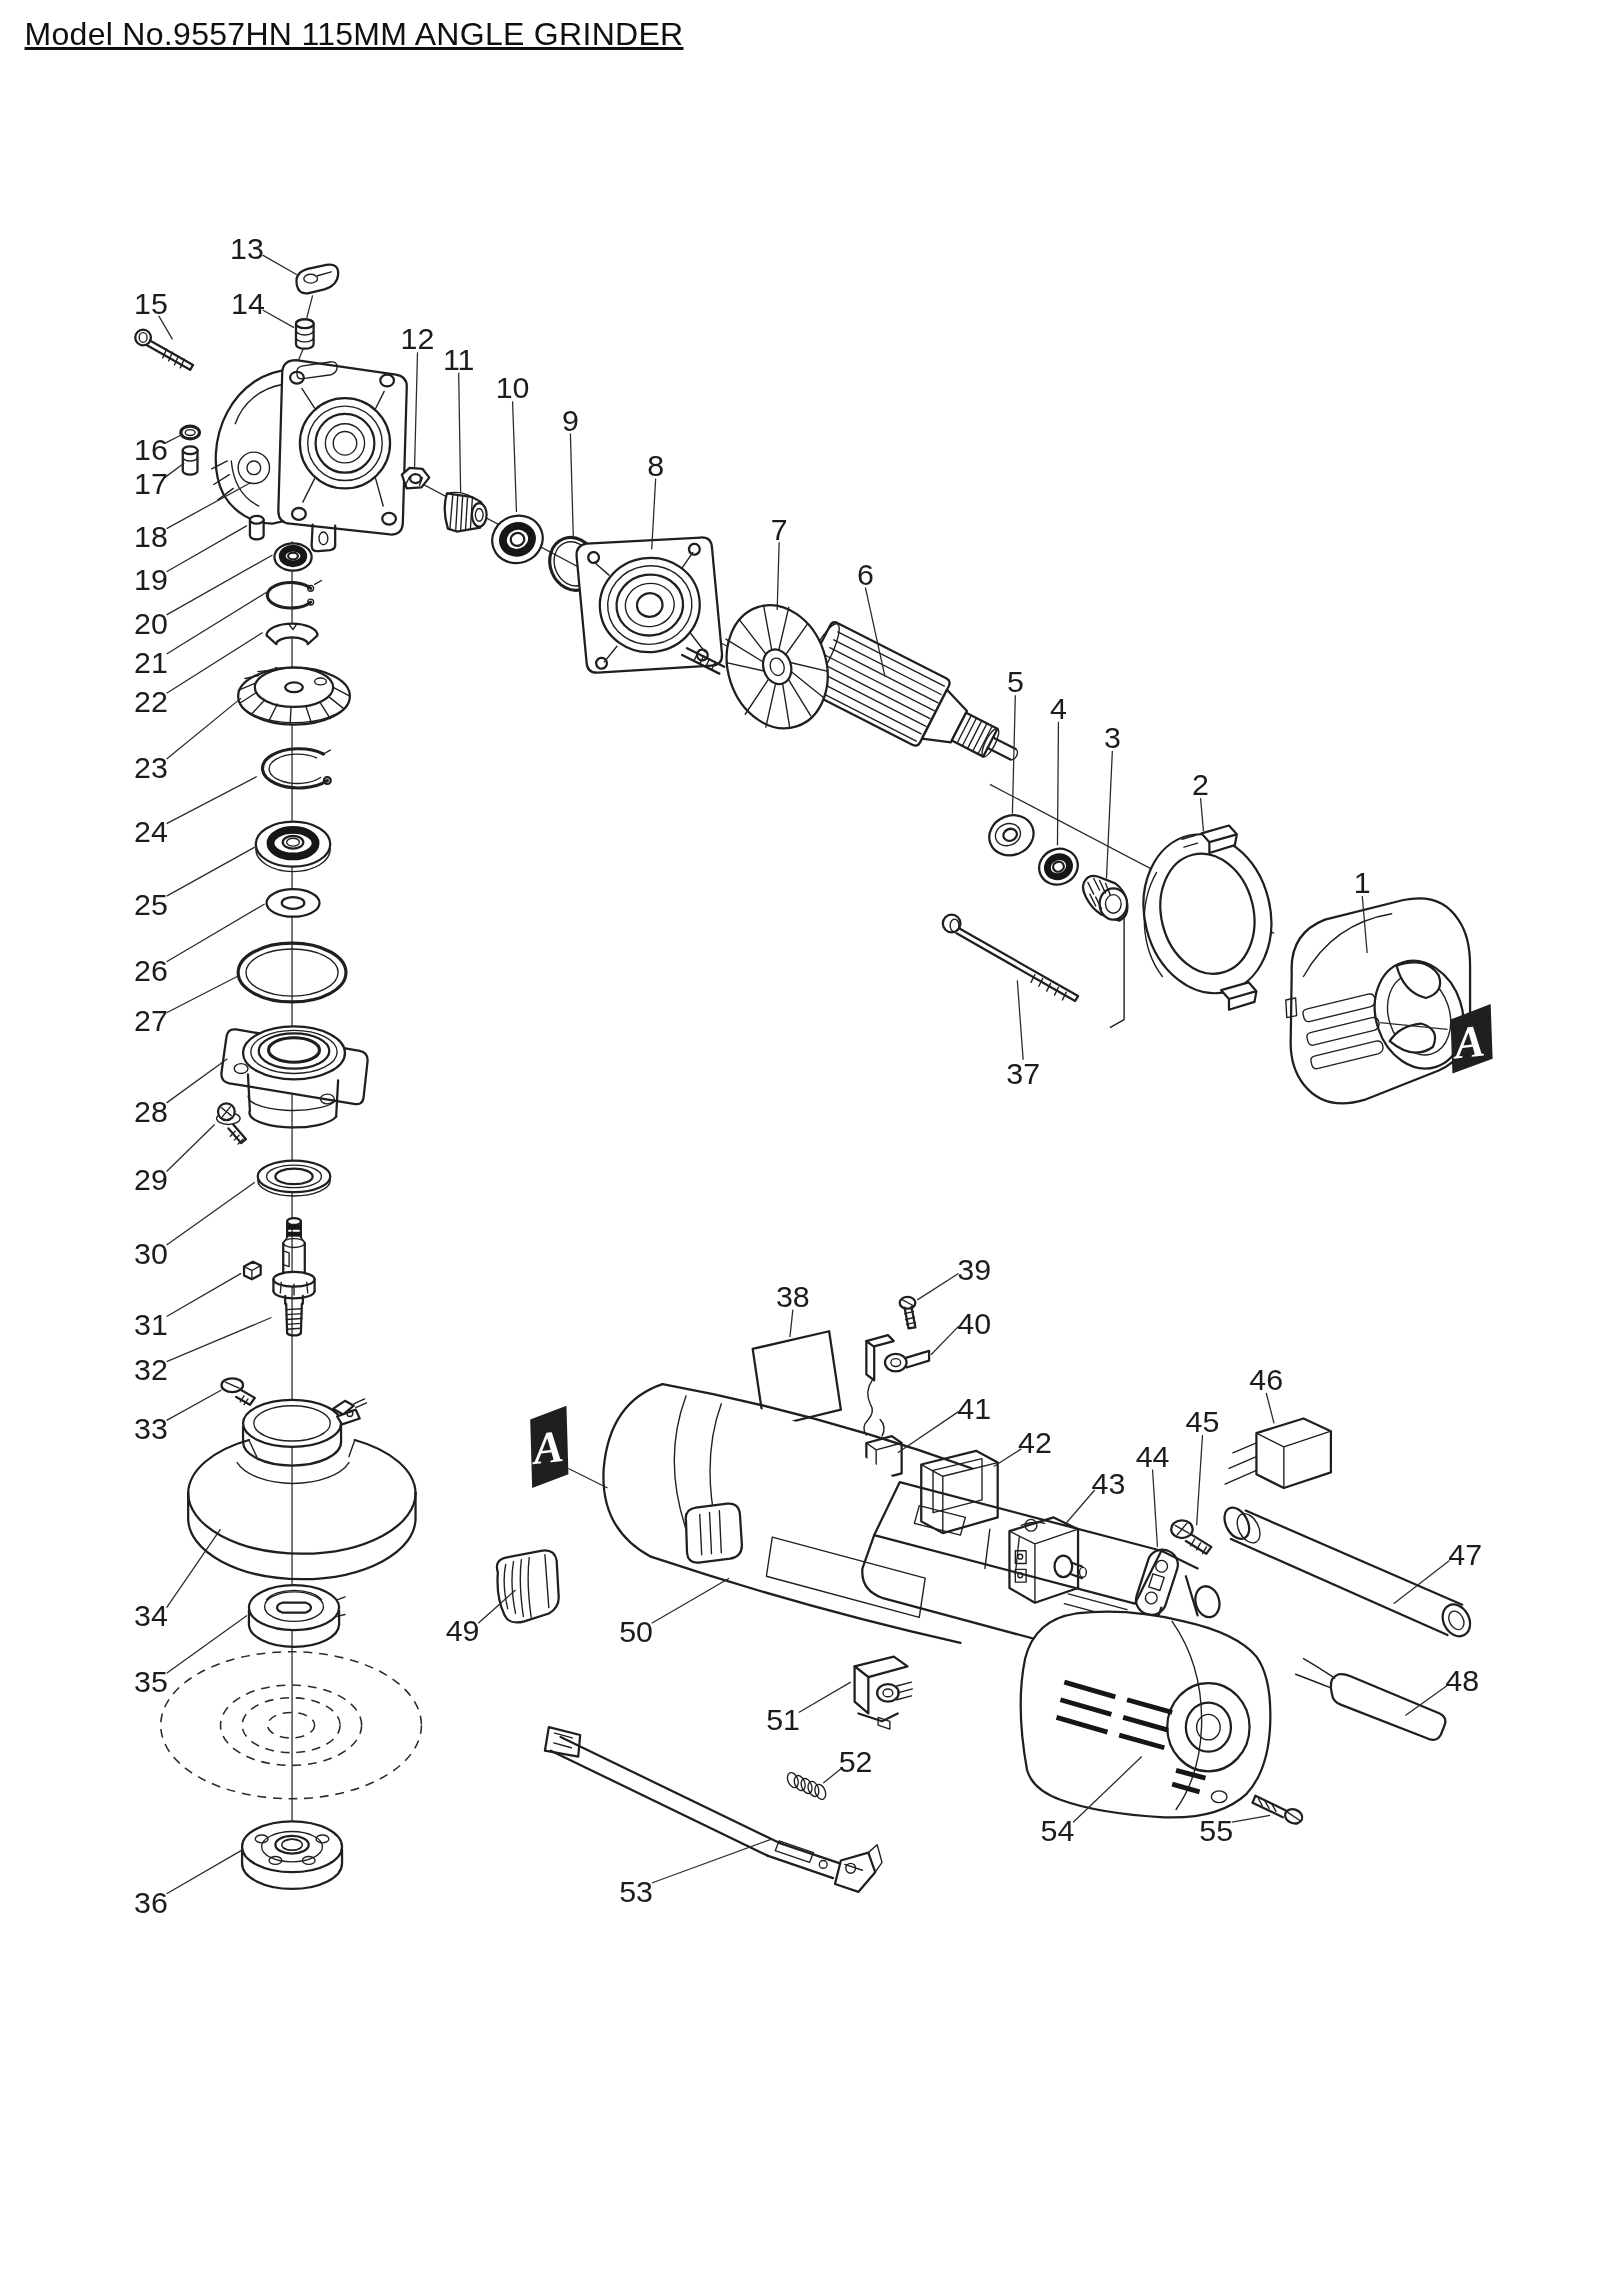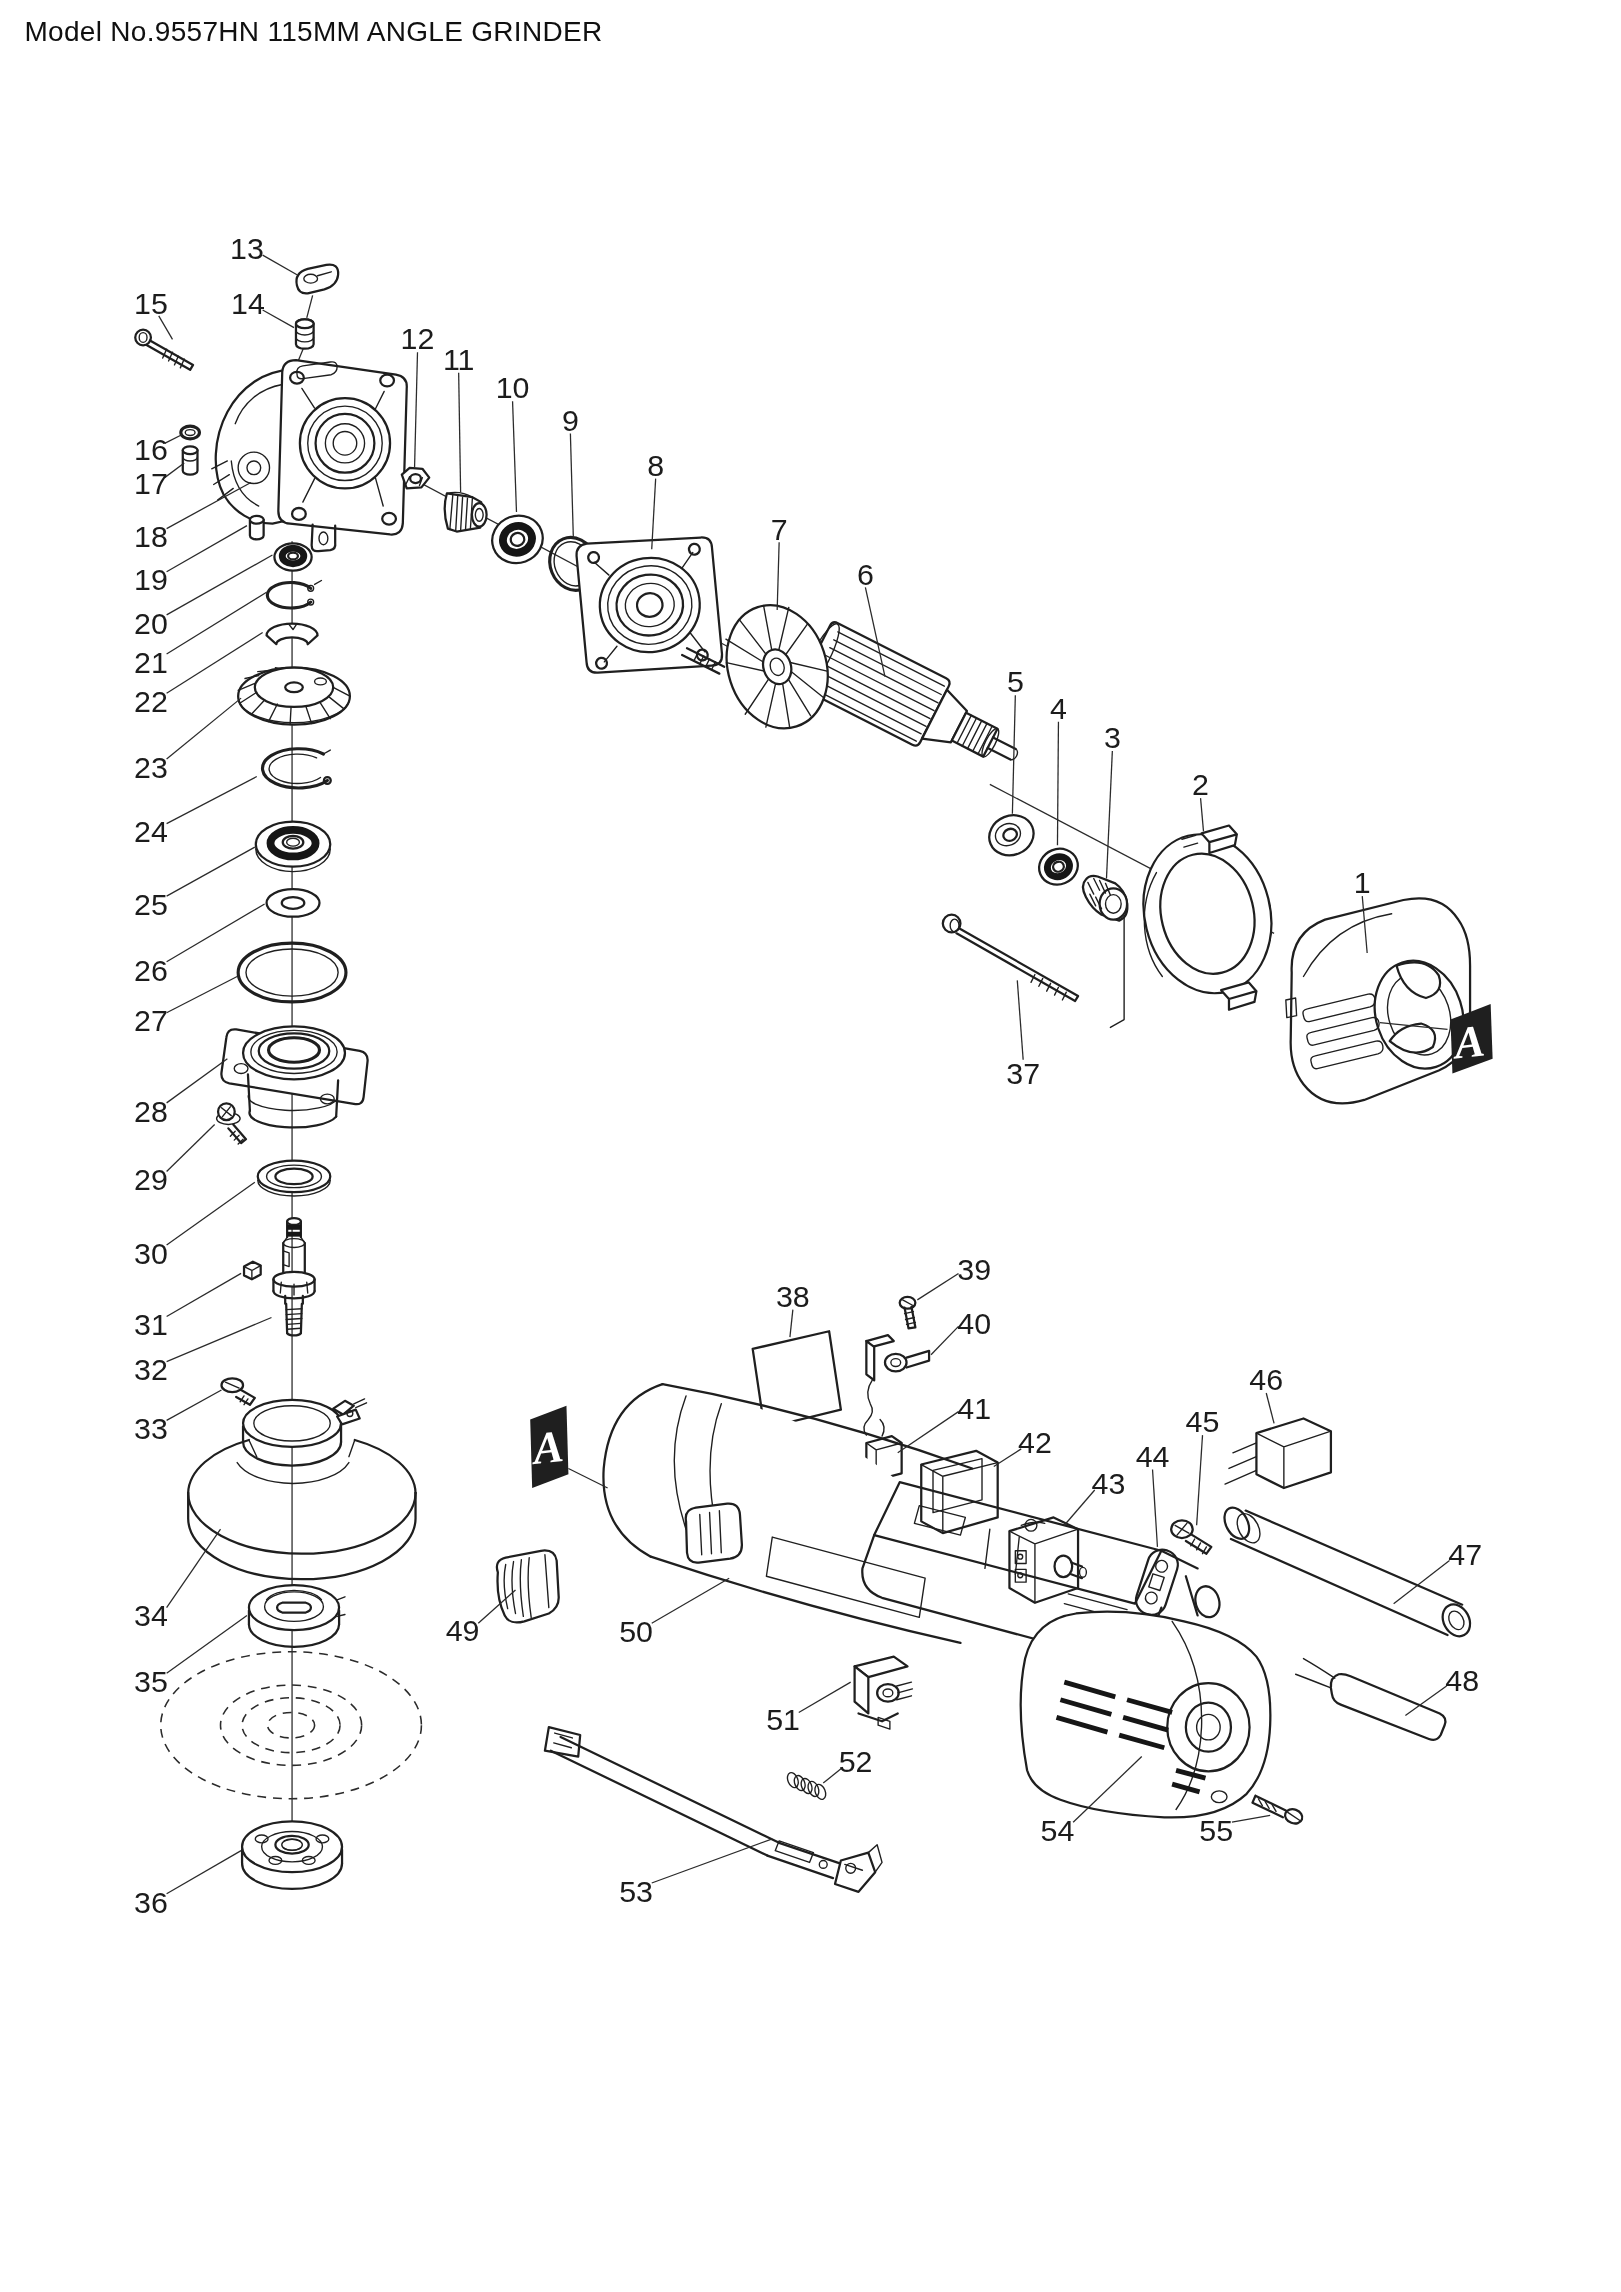--- a/index.html
+++ b/index.html
@@ -1,19 +1,19 @@
 <!DOCTYPE html>
 <html><head>
 <meta charset="utf-8">
 <style>
   html,body{margin:0;padding:0;background:#ffffff;}
   .page{position:relative;width:1621px;height:2293px;background:#fff;overflow:hidden;
         font-family:"Liberation Sans",sans-serif;}
-  .title{position:absolute;left:24.5px;top:15.7px;font-size:28px;color:#101010;
-         letter-spacing:0.3px;font-family:"Liberation Sans",sans-serif;}
+  .title{position:absolute;left:24.5px;top:15.7px;font-size:32px;color:#101010;
+         letter-spacing:0.3px;font-family:"Liberation Sans",sans-serif;text-decoration:underline;}
   svg{position:absolute;left:0;top:0;}
   
   .s  {stroke:#1f1f1f;fill:none;stroke-width:2.3;stroke-linecap:round;stroke-linejoin:round;}
   .sw {stroke:#1f1f1f;fill:#ffffff;stroke-width:2.3;stroke-linecap:round;stroke-linejoin:round;}
   .t  {stroke:#1f1f1f;fill:none;stroke-width:1.4;stroke-linecap:round;stroke-linejoin:round;}
   .b3 {stroke-width:3.2;}
   .ring{stroke:#161616;fill:none;stroke-width:8;}
   .ring7{stroke:#161616;fill:none;stroke-width:7;}
   .dk {stroke:#161616;stroke-width:5;}
   .dsh{stroke:#2b2b2b;stroke-width:1.6;fill:none;stroke-dasharray:9 7;}

